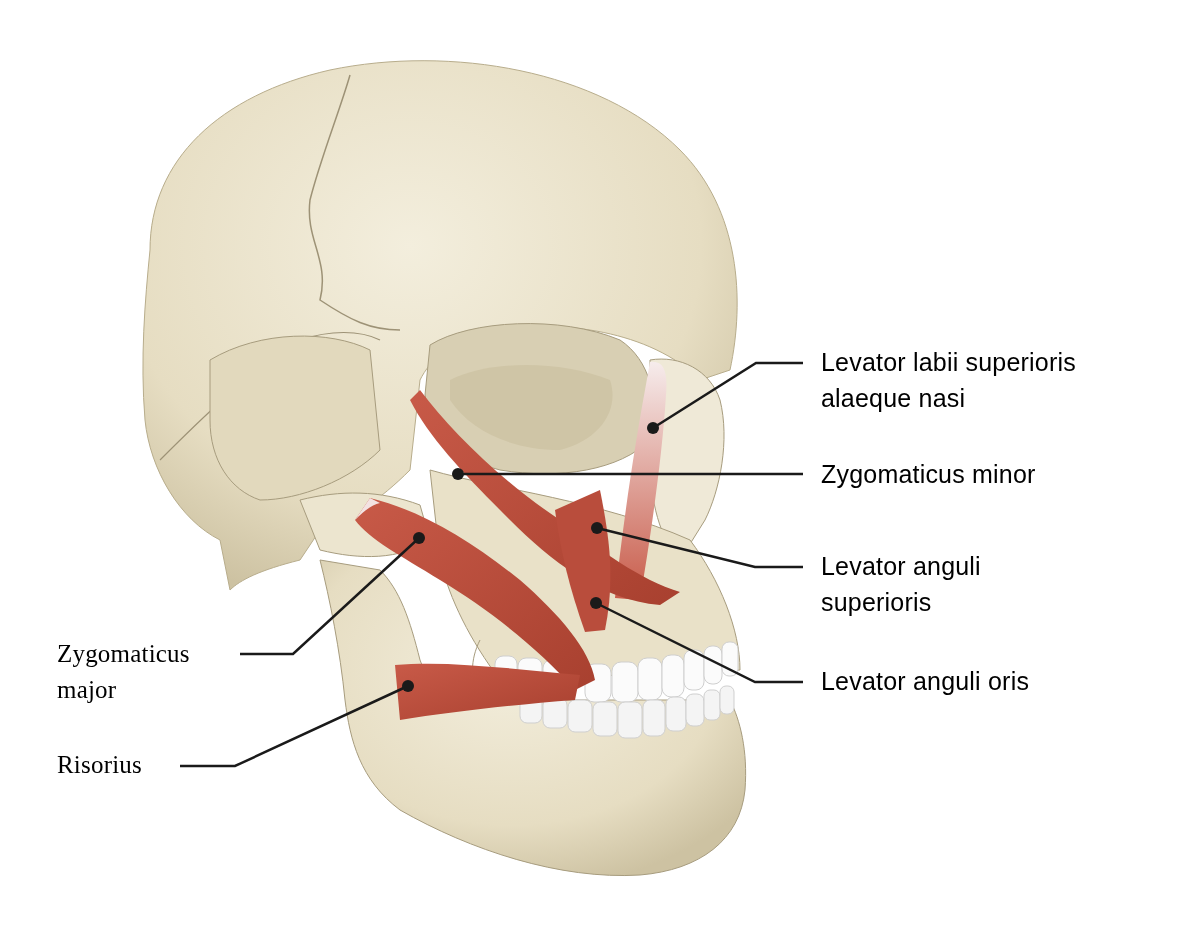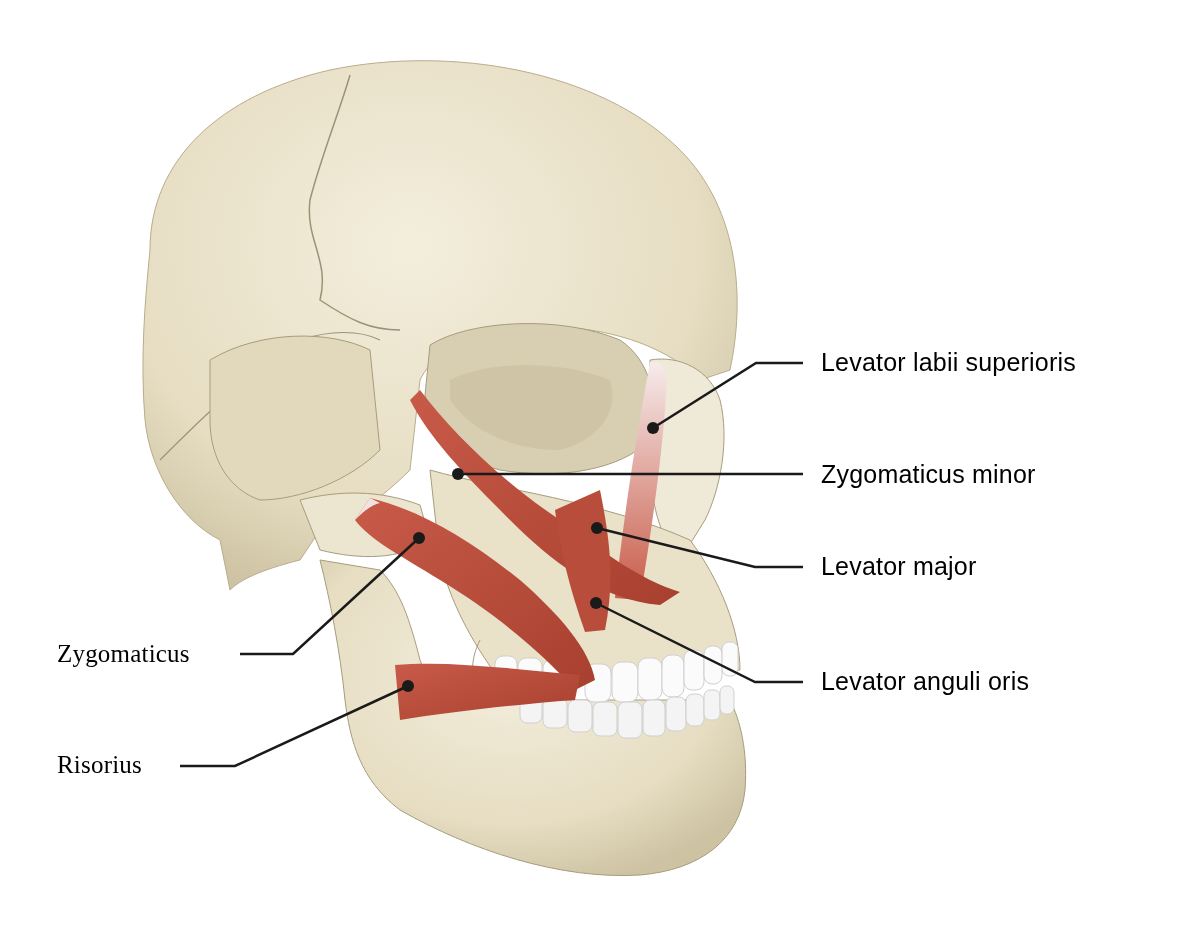--- a/index.html
+++ b/index.html
@@ -100,28 +100,31 @@
     <circle cx="458" cy="474" r="6"></circle>
     <circle cx="597" cy="528" r="6"></circle>
     <circle cx="596" cy="603" r="6"></circle>
     <circle cx="419" cy="538" r="6"></circle>
     <circle cx="408" cy="686" r="6"></circle>
   </g>
 </svg>
 
 <div class="label" style="left:821px; top:344px;">
   <div>Levator labii superioris</div>
+  <div>alaeque nasi</div>
 </div>
 <div class="label" style="left:821px; top:456px;">
   <div>Zygomaticus minor</div>
 </div>
 <div class="label" style="left:821px; top:548px;">
-  <div>Levator major</div>
+  <div>Levator anguli</div>
+  <div>superioris</div>
 </div>
 <div class="label" style="left:821px; top:663px;">
   <div>Levator anguli oris</div>
 </div>
 <div class="label" style="left:57px; top:636px;font-family:Liberation Serif, serif;">
   <div>Zygomaticus</div>
+  <div>major</div>
 </div>
 <div class="label" style="left:57px; top:747px;font-family:Liberation Serif, serif;">
   <div>Risorius</div>
 </div>
 
 </body></html>

